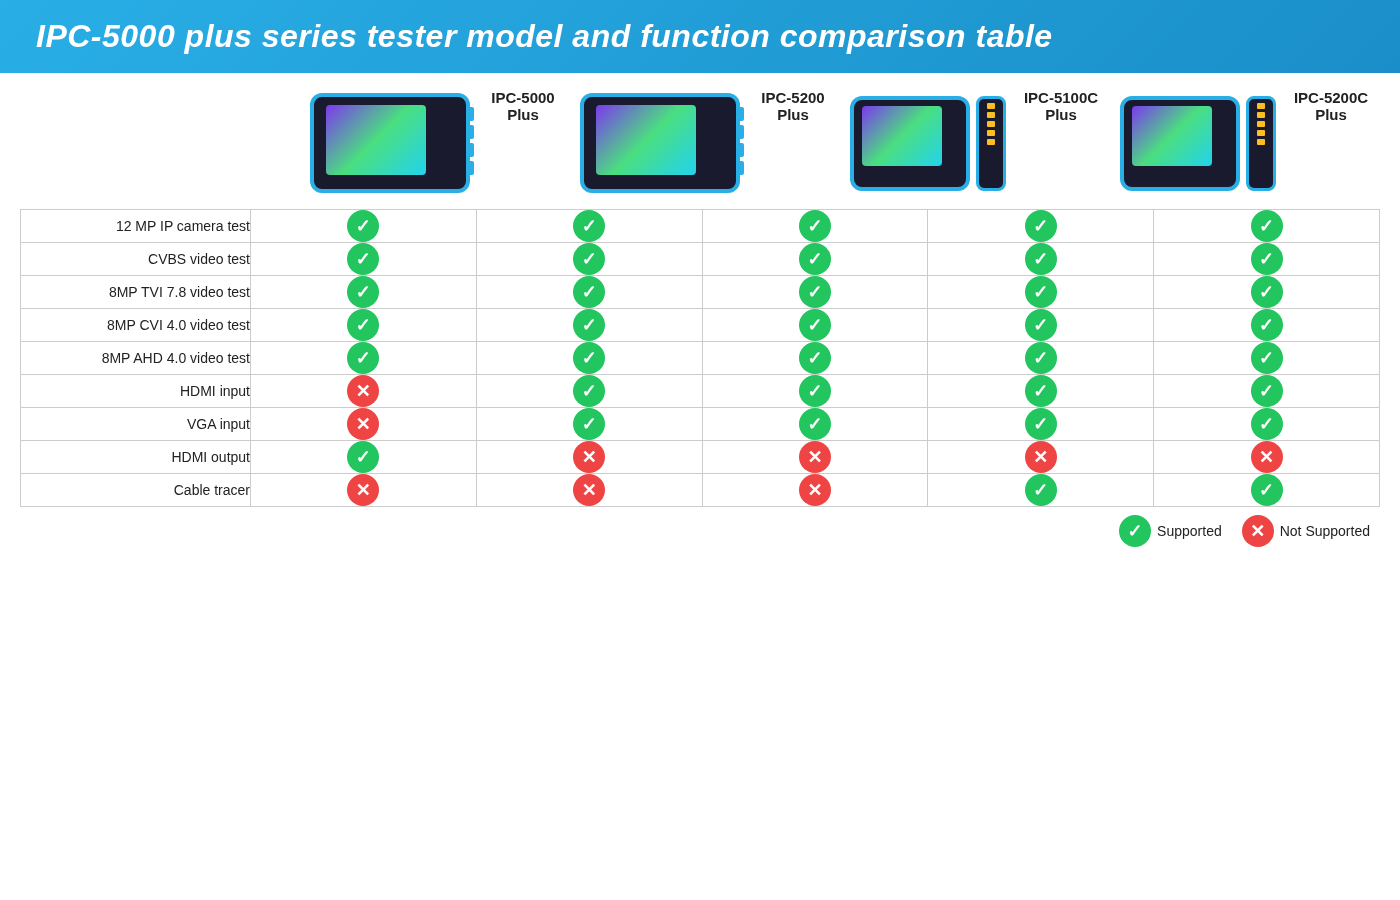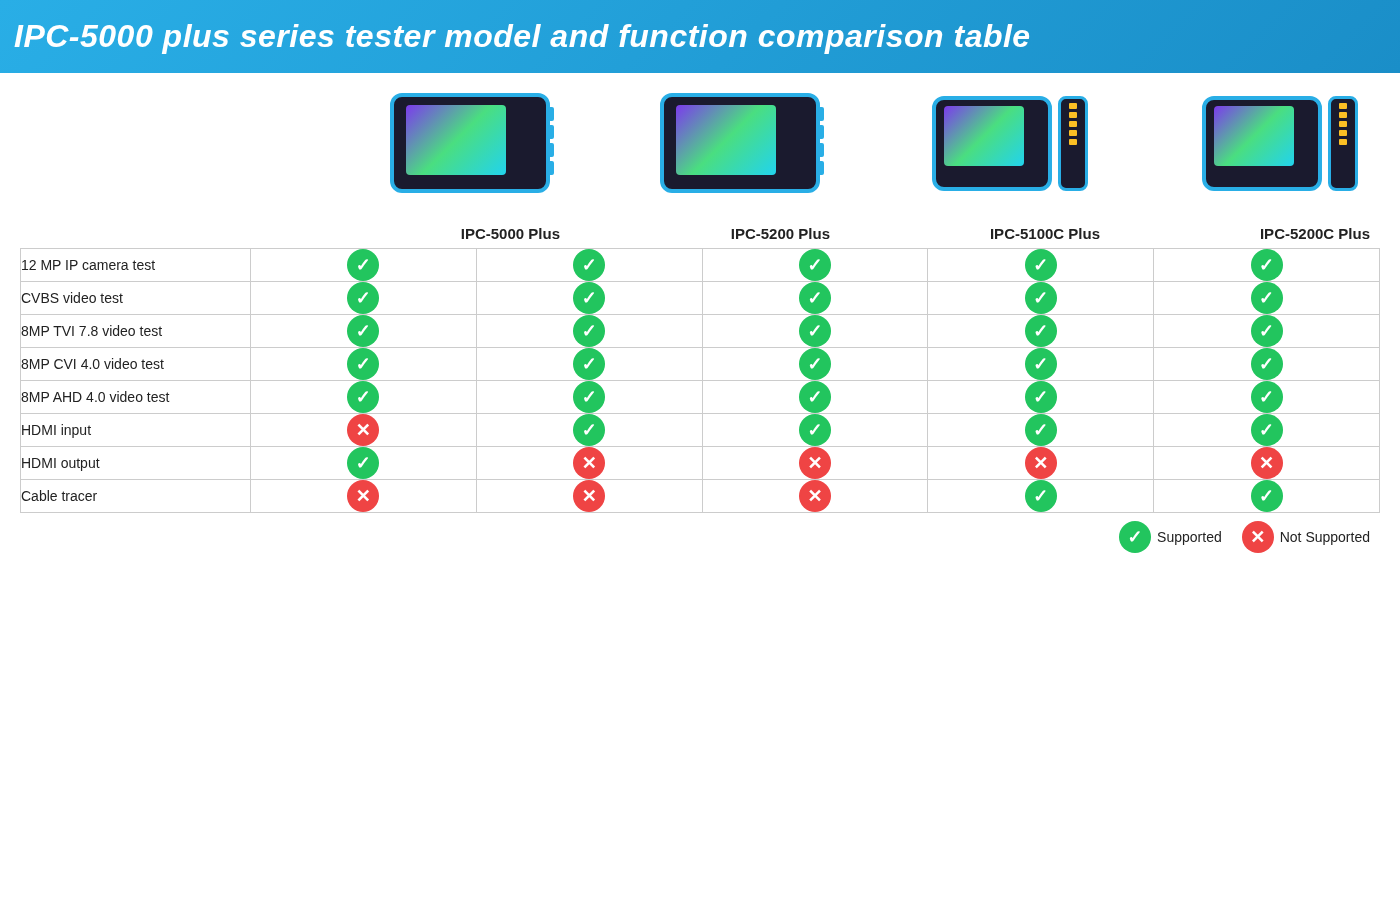--- a/index.html
+++ b/index.html
@@ -6,21 +6,21 @@
     body {
       width: 1400px;
       height: 900px;
       background: #fff;
       font-family: Arial, sans-serif;
       overflow: hidden;
     }
 
     .header {
       background: linear-gradient(135deg, #29aee6 0%, #1a8ec8 100%);
-      padding: 18px 14px;
+      padding: 18px 36px;
       display: flex;
       align-items: center;
     }
     .header-title {
       color: #fff;
       font-size: 32px;
       font-style: italic;
       font-weight: bold;
       letter-spacing: 0.5px;
     }
@@ -31,22 +31,22 @@
 
     .product-images-row {
       display: flex;
       margin-left: 280px;
       margin-bottom: 6px;
     }
 
     .product-col {
       flex: 1;
       display: flex;
-      flex-direction: column;
-      align-items: flex-end;
+      flex-direction: row;
+      align-items: flex-start;
       padding: 0 10px;
       gap: 16px;
     }
 
     .product-img-placeholder {
       width: 180px;
       height: 120px;
       position: relative;
       display: flex;
       align-items: center;
@@ -139,20 +139,21 @@
       border: 1px solid #ccc;
       padding: 0;
     }
     .feature-cell {
       padding: 8px 12px;
       font-size: 14px;
       color: #222;
       width: 230px;
       min-width: 230px;
       vertical-align: middle;
+      text-align: right;
     }
     .value-cell {
       text-align: center;
       vertical-align: middle;
       padding: 6px 4px;
       font-size: 13px;
       color: #222;
     }
     .check-circle {
       display: inline-flex;
@@ -307,20 +308,28 @@
         </tr>
         <tr>
           <td class="feature-cell">HDMI input</td>
           <td class="value-cell"><span class="check-circle check-red">✕</span></td>
           <td class="value-cell"><span class="check-circle check-green">✓</span></td>
           <td class="value-cell"><span class="check-circle check-green">✓</span></td>
           <td class="value-cell"><span class="check-circle check-green">✓</span></td>
           <td class="value-cell"><span class="check-circle check-green">✓</span></td>
         </tr>
         <tr>
+          <td class="feature-cell">VGA input</td>
+          <td class="value-cell"><span class="check-circle check-red">✕</span></td>
+          <td class="value-cell"><span class="check-circle check-green">✓</span></td>
+          <td class="value-cell"><span class="check-circle check-green">✓</span></td>
+          <td class="value-cell"><span class="check-circle check-green">✓</span></td>
+          <td class="value-cell"><span class="check-circle check-green">✓</span></td>
+        </tr>
+        <tr>
           <td class="feature-cell">HDMI output</td>
           <td class="value-cell"><span class="check-circle check-green">✓</span></td>
           <td class="value-cell"><span class="check-circle check-red">✕</span></td>
           <td class="value-cell"><span class="check-circle check-red">✕</span></td>
           <td class="value-cell"><span class="check-circle check-red">✕</span></td>
           <td class="value-cell"><span class="check-circle check-red">✕</span></td>
         </tr>
         <tr>
           <td class="feature-cell">Cable tracer</td>
           <td class="value-cell"><span class="check-circle check-red">✕</span></td>

